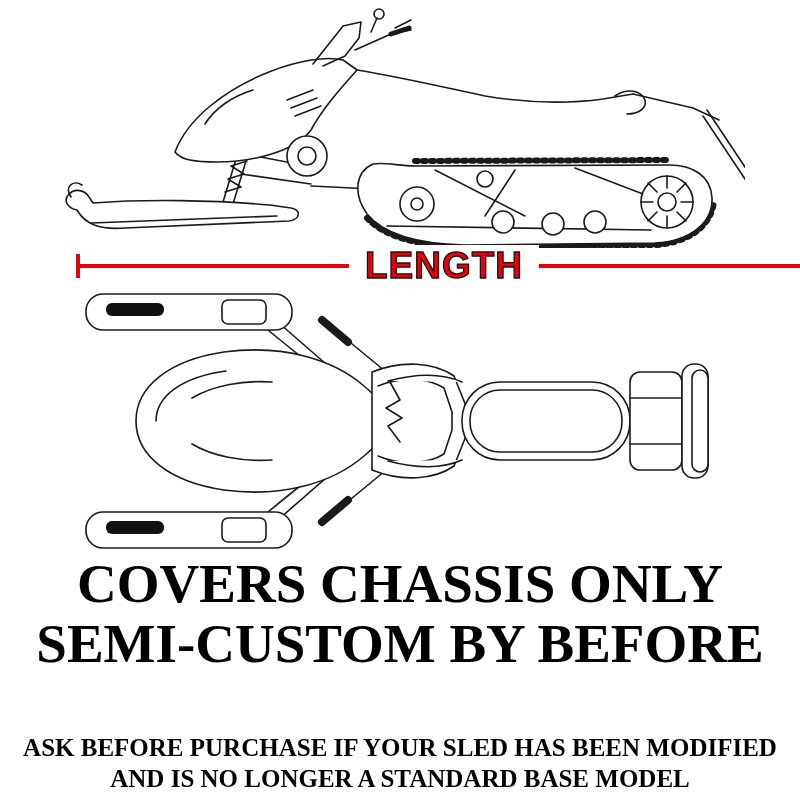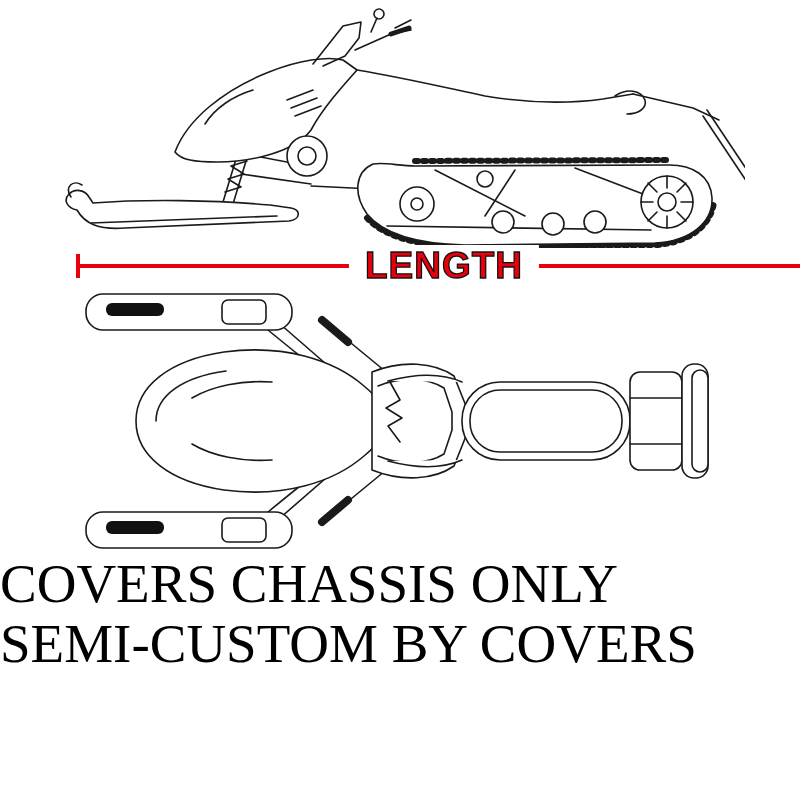--- a/index.html
+++ b/index.html
@@ -20,22 +20,22 @@
     font-family:"Liberation Sans", sans-serif; font-weight:bold; font-size:37px;
     letter-spacing:1px; color:#e8000d; -webkit-text-stroke:1.3px #111;
   }
 
   
   .side-view { position:absolute; top:4px; left:55px; }
   .top-view  { position:absolute; top:288px; left:72px; }
 
   
   .heading {
-    position:absolute; top:554px; left:0; width:800px; text-align:left;
-    font-weight:normal;
+    position:absolute; top:554px; left:0; width:800px; text-align:center;
+    font-weight:bold;
   }
   .heading .line { font-size:55px; line-height:1.09; white-space:nowrap; }
 
   
   .note {
     position:absolute; top:732px; left:0; width:800px; text-align:center;
     font-weight:bold;
   }
   .note .line { font-size:25px; line-height:1.24; white-space:nowrap; }
 </style>
@@ -172,17 +172,21 @@
       </g>
       <g fill="#fff">
         <rect x="610" y="76" width="26" height="114" rx="12"></rect>
         <rect x="620" y="82" width="16" height="102" rx="8"></rect>
       </g>
     </g>
   </svg>
 
   <div class="heading">
     <div class="line">COVERS CHASSIS ONLY</div>
-    <div class="line">SEMI-CUSTOM BY COVERS</div>
+    <div class="line">SEMI-CUSTOM BY BEFORE</div>
   </div>
 
+  <div class="note">
+    <div class="line">ASK BEFORE PURCHASE IF YOUR SLED HAS BEEN MODIFIED</div>
+    <div class="line">AND IS NO LONGER A STANDARD BASE MODEL</div>
+  </div>
 
 </div>
 
 </body></html>

